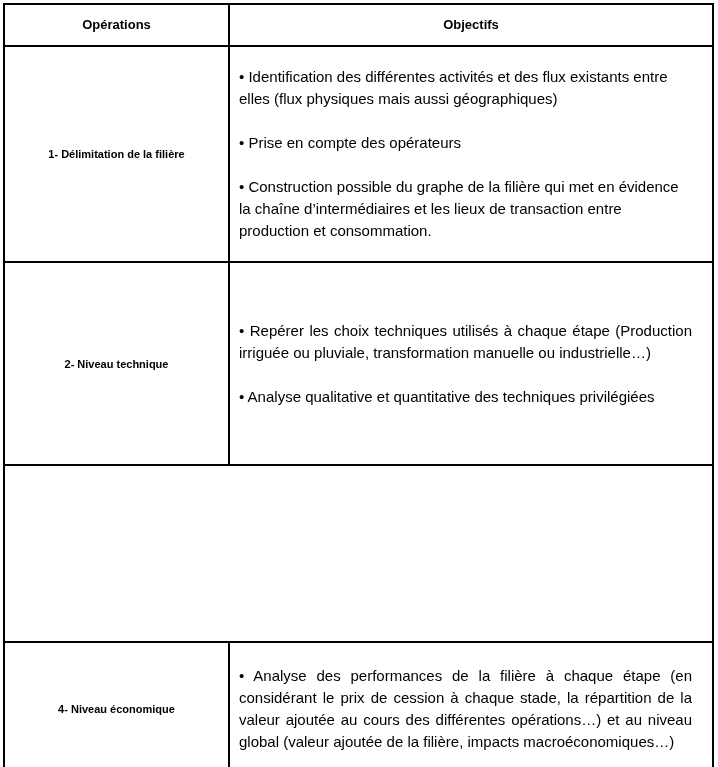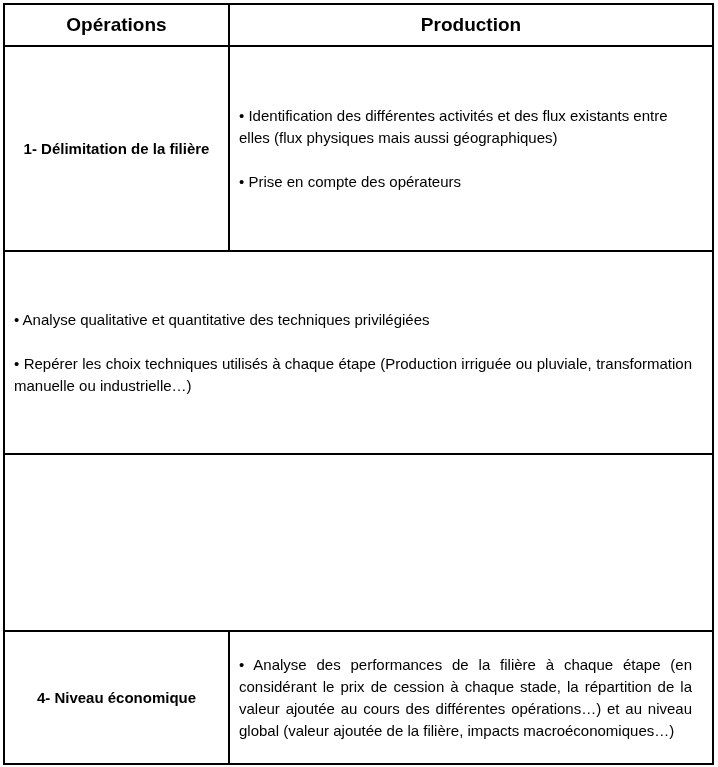--- a/index.html
+++ b/index.html
@@ -35,21 +35,21 @@
     box-sizing: border-box;
   }
   .cell-op {
     flex: 0 0 225px;
     border-right: 2px solid #000000;
     display: flex;
     align-items: center;
     justify-content: center;
     text-align: center;
     font-weight: bold;
-    font-size: 15px;
+    font-size: 11px;
     line-height: 20px;
     padding: 20px 4px;
   }
   .cell-obj {
     flex: 1 1 auto;
     display: flex;
     flex-direction: column;
     justify-content: center;
     font-size: 15px;
     line-height: 22px;
@@ -57,56 +57,60 @@
   }
   .cell-obj p {
     margin: 11px 0;
   }
   .cell-obj.justify p {
     text-align: justify;
   }
   .header-row .cell-op,
   .header-row .cell-obj {
     font-weight: bold;
-    font-size: 19px;
+    font-size: 13px;
     justify-content: center;
     align-items: center;
     text-align: center;
     flex-direction: row;
     padding: 4px;
   }
 </style>
 </head>
 <body>
 
 <div class="doc-table">
 
   <div class="trow header-row">
     <div class="cell cell-op">
       <span>Opérations</span>
     </div>
     <div class="cell cell-obj">
-      <span>Production</span>
+      <span>Objectifs</span>
     </div>
   </div>
 
   <div class="trow r1">
     <div class="cell cell-op">
       <span>1- Délimitation de la filière</span>
     </div>
     <div class="cell cell-obj">
       <p><span>•</span> <span>Identification des différentes activités et des flux existants entre elles (flux physiques mais aussi géographiques)</span></p>
       <p><span>•</span> <span>Prise en compte des opérateurs</span></p>
+      <p><span>•</span> <span>Construction possible du graphe de la filière qui met en évidence la chaîne d’intermédiaires et les lieux de transaction entre production et consommation.</span></p>
     </div>
   </div>
 
   <div class="trow r2">
+    <div class="cell cell-op">
+      <span>2- Niveau technique</span>
+    </div>
     <div class="cell cell-obj justify">
+      <p><span>•</span> <span>Repérer les choix techniques utilisés à chaque étape (Production irriguée ou pluviale, transformation manuelle ou industrielle…)</span></p>
       <p><span>•</span> <span>Analyse qualitative et quantitative des techniques privilégiées</span></p>
-      <p><span>•</span> <span>Repérer les choix techniques utilisés à chaque étape (Production irriguée ou pluviale, transformation manuelle ou industrielle…)</span></p>
     </div>
   </div>
 
   <div class="trow r3">
     <div class="cell cell-obj justify">
     </div>
   </div>
 
   <div class="trow r4">
     <div class="cell cell-op">

